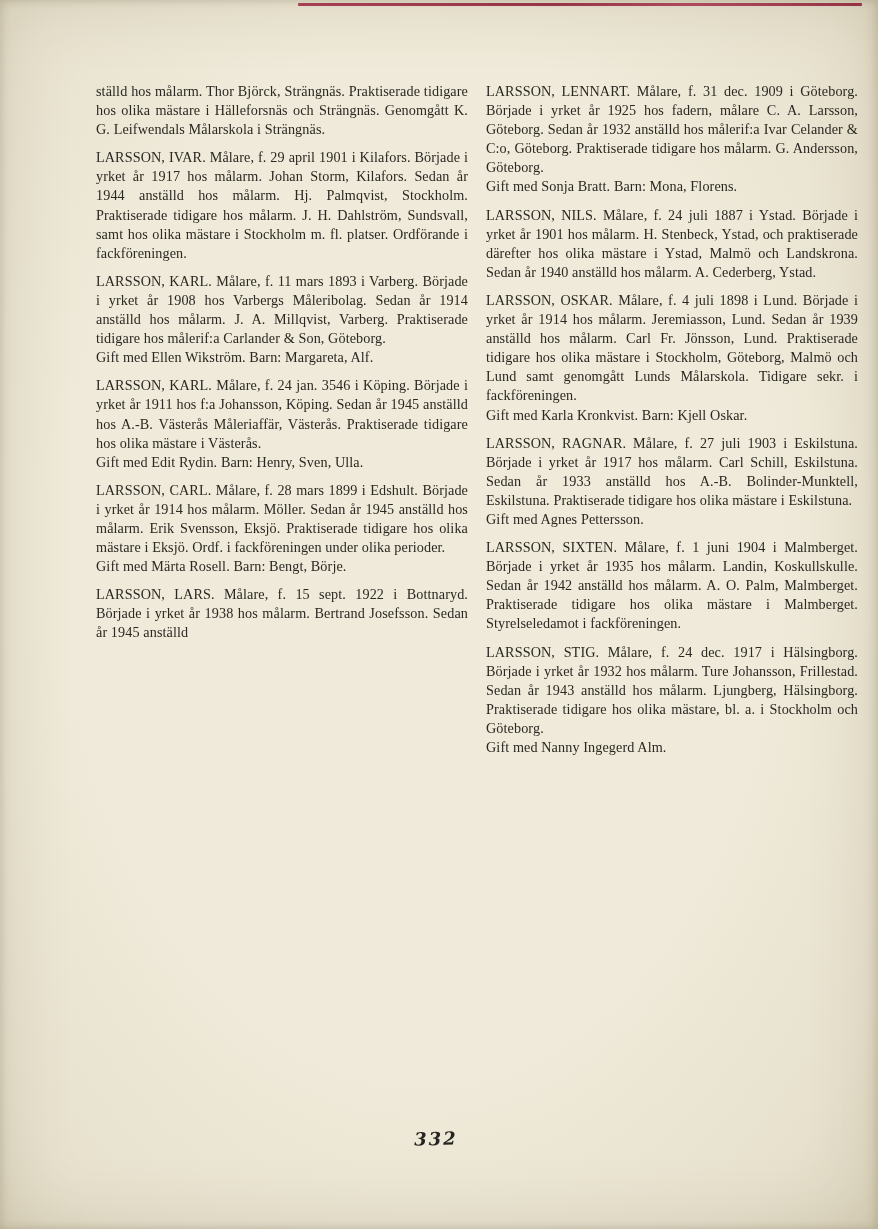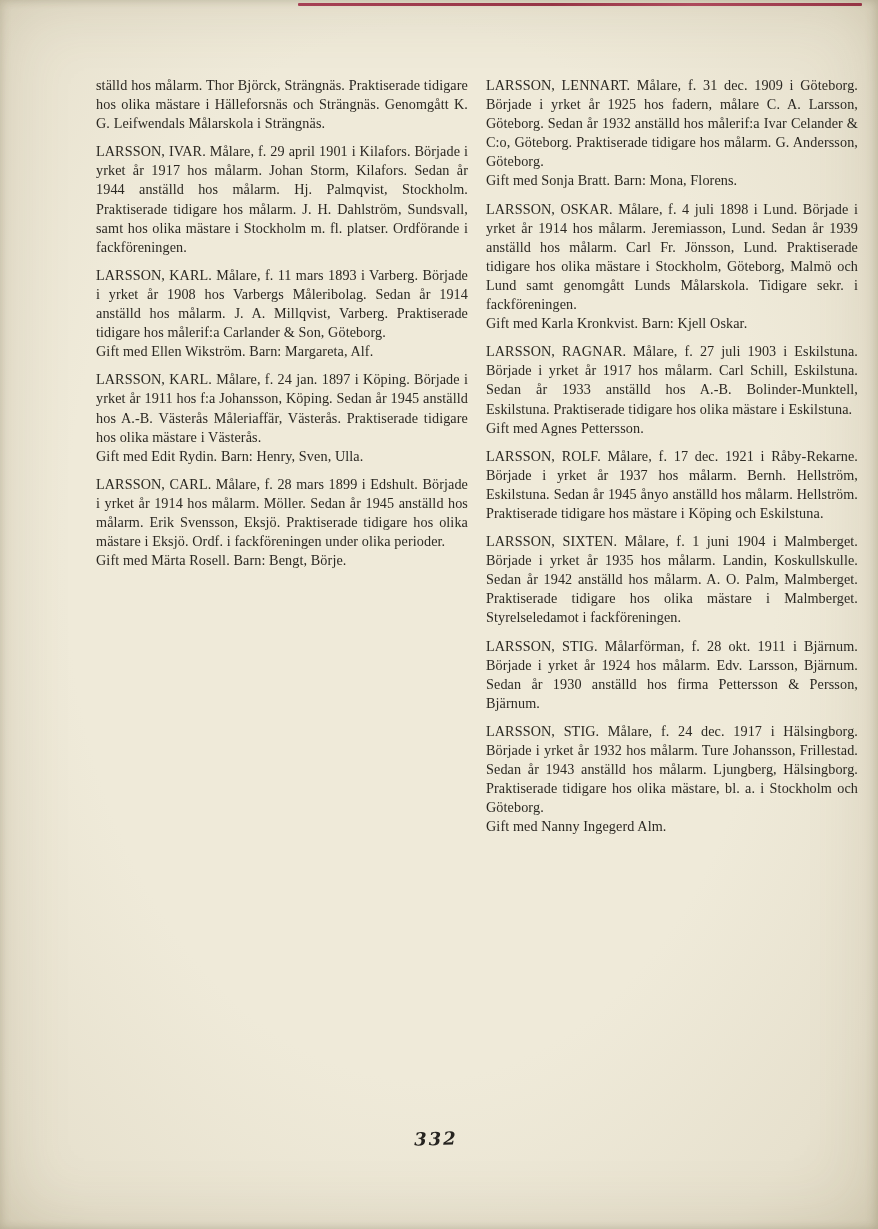--- a/index.html
+++ b/index.html
@@ -26,21 +26,21 @@
     top: 3px;
     left: 298px;
     width: 564px;
     height: 3px;
     background: linear-gradient(90deg, #a03048 0%, #8e2338 45%, #a83a50 70%, #8e2338 100%);
     border-radius: 1px;
     opacity: 0.9;
   }
   .content {
     position: absolute;
-    top: 76px;
+    top: 82px;
     left: 96px;
     width: 762px;
     display: flex;
     gap: 18px;
   }
   .col {
     flex: 1 1 0;
     min-width: 0;
   }
   .entry {
@@ -70,33 +70,33 @@
 <body>
 
 <div class="paper">
   <div class="red-mark"></div>
   <div class="content">
     <div class="col">
         <p class="entry">ställd hos målarm. Thor Björck, Strängnäs. Praktiserade tidigare hos olika mästare i Hälleforsnäs och Strängnäs. Genomgått K. G. Leifwendals Målarskola i Strängnäs.</p>
         <p class="entry">LARSSON, IVAR. Målare, f. 29 april 1901 i Kilafors. Började i yrket år 1917 hos målarm. Johan Storm, Kilafors. Sedan år 1944 anställd hos målarm. Hj. Palmqvist, Stockholm. Praktiserade tidigare hos målarm. J. H. Dahlström, Sundsvall, samt hos olika mästare i Stockholm m. fl. platser. Ordförande i fackföreningen.</p>
         <p class="entry">LARSSON, KARL. Målare, f. 11 mars 1893 i Varberg. Började i yrket år 1908 hos Varbergs Måleribolag. Sedan år 1914 anställd hos målarm. J. A. Millqvist, Varberg. Praktiserade tidigare hos målerif:a Carlander &amp; Son, Göteborg.
 Gift med Ellen Wikström. Barn: Margareta, Alf.</p>
-        <p class="entry">LARSSON, KARL. Målare, f. 24 jan. 1897 i Köping. Började i yrket år 1911 hos f:a Johansson, Köping. Sedan år 1945 anställd hos A.-B. Västerås Måleriaffär, Västerås. Praktiserade tidigare hos olika mästare i Västerås.
+        <p class="entry">LARSSON, KARL. Målare, f. 24 jan. 3546 i Köping. Började i yrket år 1911 hos f:a Johansson, Köping. Sedan år 1945 anställd hos A.-B. Västerås Måleriaffär, Västerås. Praktiserade tidigare hos olika mästare i Västerås.
 Gift med Edit Rydin. Barn: Henry, Sven, Ulla.</p>
         <p class="entry">LARSSON, CARL. Målare, f. 28 mars 1899 i Edshult. Började i yrket år 1914 hos målarm. Möller. Sedan år 1945 anställd hos målarm. Erik Svensson, Eksjö. Praktiserade tidigare hos olika mästare i Eksjö. Ordf. i fackföreningen under olika perioder.
 Gift med Märta Rosell. Barn: Bengt, Börje.</p>
+        <p class="entry">LARSSON, LARS. Målare, f. 15 sept. 1922 i Bottnaryd. Började i yrket år 1938 hos målarm. Bertrand Josefsson. Sedan år 1945 anställd</p>
       </div>
     <div class="col">
         <p class="entry">LARSSON, LENNART. Målare, f. 31 dec. 1909 i Göteborg. Började i yrket år 1925 hos fadern, målare C. A. Larsson, Göteborg. Sedan år 1932 anställd hos målerif:a Ivar Celander &amp; C:o, Göteborg. Praktiserade tidigare hos målarm. G. Andersson, Göteborg.
 Gift med Sonja Bratt. Barn: Mona, Florens.</p>
+        <p class="entry">LARSSON, NILS. Målare, f. 24 juli 1887 i Ystad. Började i yrket år 1901 hos målarm. H. Stenbeck, Ystad, och praktiserade därefter hos olika mästare i Ystad, Malmö och Landskrona. Sedan år 1940 anställd hos målarm. A. Cederberg, Ystad.</p>
         <p class="entry">LARSSON, OSKAR. Målare, f. 4 juli 1898 i Lund. Började i yrket år 1914 hos målarm. Jeremiasson, Lund. Sedan år 1939 anställd hos målarm. Carl Fr. Jönsson, Lund. Praktiserade tidigare hos olika mästare i Stockholm, Göteborg, Malmö och Lund samt genomgått Lunds Målarskola. Tidigare sekr. i fackföreningen.
 Gift med Karla Kronkvist. Barn: Kjell Oskar.</p>
         <p class="entry">LARSSON, RAGNAR. Målare, f. 27 juli 1903 i Eskilstuna. Började i yrket år 1917 hos målarm. Carl Schill, Eskilstuna. Sedan år 1933 anställd hos A.-B. Bolinder-Munktell, Eskilstuna. Praktiserade tidigare hos olika mästare i Eskilstuna.
 Gift med Agnes Pettersson.</p>
-        <p class="entry">LARSSON, ROLF. Målare, f. 17 dec. 1921 i Råby-Rekarne. Började i yrket år 1937 hos målarm. Bernh. Hellström, Eskilstuna. Sedan år 1945 ånyo anställd hos målarm. Hellström. Praktiserade tidigare hos mästare i Köping och Eskilstuna.</p>
         <p class="entry">LARSSON, SIXTEN. Målare, f. 1 juni 1904 i Malmberget. Började i yrket år 1935 hos målarm. Landin, Koskullskulle. Sedan år 1942 anställd hos målarm. A. O. Palm, Malmberget. Praktiserade tidigare hos olika mästare i Malmberget. Styrelseledamot i fackföreningen.</p>
-        <p class="entry">LARSSON, STIG. Målarförman, f. 28 okt. 1911 i Bjärnum. Började i yrket år 1924 hos målarm. Edv. Larsson, Bjärnum. Sedan år 1930 anställd hos firma Pettersson &amp; Persson, Bjärnum.</p>
         <p class="entry">LARSSON, STIG. Målare, f. 24 dec. 1917 i Hälsingborg. Började i yrket år 1932 hos målarm. Ture Johansson, Frillestad. Sedan år 1943 anställd hos målarm. Ljungberg, Hälsingborg. Praktiserade tidigare hos olika mästare, bl. a. i Stockholm och Göteborg.
 Gift med Nanny Ingegerd Alm.</p>
       </div>
   </div>
   <div class="page-number">332</div>
 </div>
 
 </body></html>

